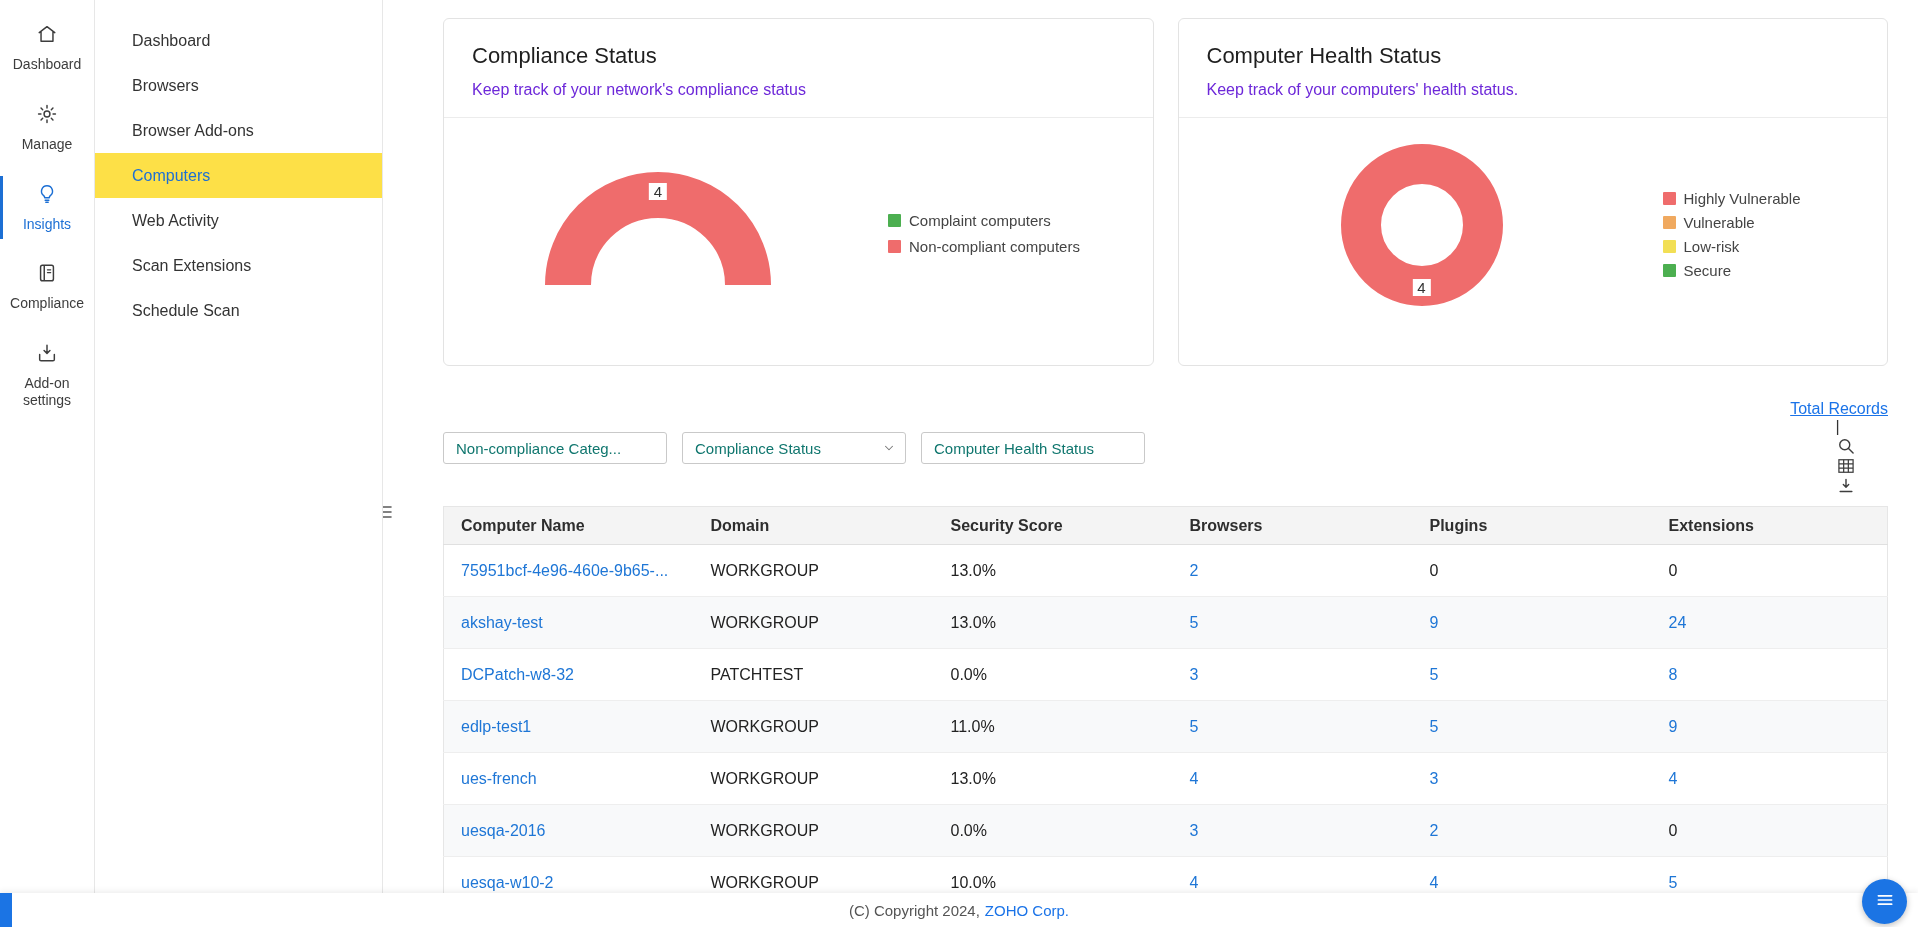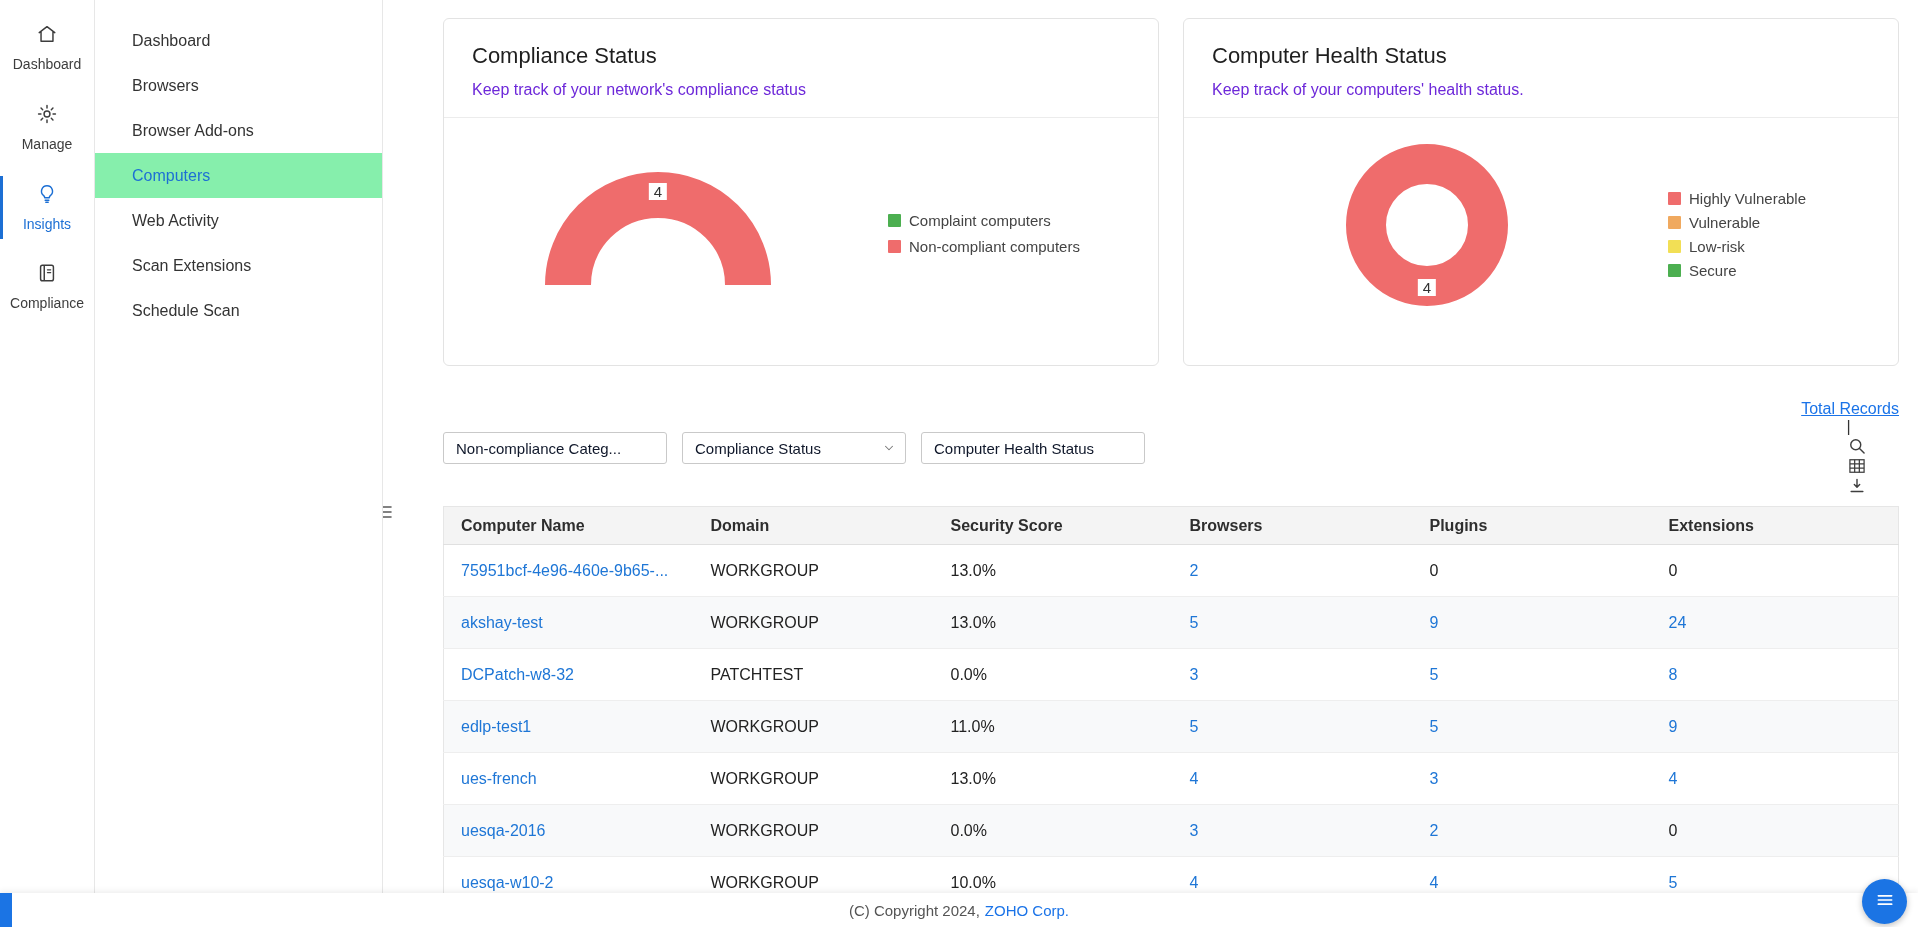--- a/index.html
+++ b/index.html
@@ -15,24 +15,24 @@
   .rail-label { font-size: 14px; text-align: center; line-height: 1.2; }
   .rail-item.active { color: #1c6fd4; }
   .rail-item.active::before { content: ""; position: absolute; left: 0; top: 8px; bottom: 8px;
     width: 3px; background: #1c6fd4; }
 
   
   .sidebar { width: 288px; background: #fff; border-right: 1px solid #e7e7e7;
     padding-top: 18px; flex-shrink: 0; }
   .side-item { height: 45px; line-height: 45px; padding-left: 37px; font-size: 16px;
     color: #333; cursor: pointer; white-space: nowrap; }
-  .side-item.active { background: #86efac; color: #1c6fd4; }
-
-  
-  .content { flex: 1; position: relative; padding: 18px 19px 0 60px; overflow: hidden; background: #fff; }
+  .side-item.active { background: #fde047; color: #1c6fd4; }
+
+  
+  .content { flex: 1; position: relative; padding: 18px 30px 0 60px; overflow: hidden; background: #fff; }
   .collapse-toggle { position: absolute; left: -13px; top: 500px; width: 26px; height: 26px;
     background: #fff; border: none; color: #5a5a5a; padding: 0; cursor: pointer; z-index: 3; }
 
   .cards { display: flex; gap: 24px; }
   .card { flex: 1; height: 348px; border: 1px solid #e3e3e3; border-radius: 6px; background: #fff; }
   .card-head { padding: 24px 28px 18px; border-bottom: 1px solid #ececec; }
   .card-title { font-size: 22px; font-weight: 500; color: #1f1f1f; margin: 0; }
   .card-sub { font-size: 16px; color: #6d28d9; margin: 12px 0 0; }
   .card-body { position: relative; height: 242px; }
 
@@ -53,21 +53,21 @@
   .legend.compliance { left: 444px; top: 94px; gap: 9px; }
   .legend.health { left: 484px; top: 72px; gap: 7px; }
   .legend-item { display: flex; align-items: center; }
   .legend-chip { width: 13px; height: 13px; margin-right: 8px; display: inline-block; border-radius: 1px; }
   .legend-label { font-size: 15px; color: #444; }
 
   
   .filter-row { display: flex; align-items: center; margin-top: 34px; }
   .dropdown { width: 224px; height: 32px; border: 1px solid #c9c9c9; border-radius: 3px;
     display: flex; align-items: center; justify-content: space-between; padding: 0 9px 0 12px;
-    font-size: 15px; color: #0f172a; margin-right: 15px; cursor: pointer; background: #fff; white-space: nowrap; overflow: hidden; gap: 48px; }
+    font-size: 15px; color: #0f766e; margin-right: 15px; cursor: pointer; background: #fff; white-space: nowrap; overflow: hidden; gap: 48px; }
   .chev { color: #777; display: flex; }
   .right-tools { margin-left: auto; display: flex; align-items: center; flex-direction: column; }
   .total-records { color: #1a73e8; text-decoration: underline; font-size: 16px; cursor: pointer; }
   .sep { margin: 0 8px 0 5px; color: #333; font-size: 16px; }
   .tool { color: #3e3e3e; margin-left: 14px; cursor: pointer; display: flex; }
 
   
   .data-table { width: 100%; border-collapse: collapse; table-layout: fixed; margin-top: 10px;
     border: 1px solid #e6e6e6; }
   .data-table th { background: #f4f4f4; text-align: left; font-size: 16px; font-weight: 700;
@@ -122,20 +122,29 @@
     </div>
     <div class="rail-item">
       <span>
         <svg width="22" height="22" viewBox="0 0 24 24">
             <rect x="5" y="3.5" width="14" height="17" rx="2" fill="none" stroke="currentColor" stroke-width="1.6"></rect>
             <path d="M9 3.5v17" stroke="currentColor" stroke-width="1.6"></path>
             <path d="M12.5 8.5h3.5M12.5 11.5h3.5" stroke="currentColor" stroke-width="1.4" stroke-linecap="round"></path>
           </svg>
       </span>
       <span class="rail-label">Compliance</span>
+    </div>
+    <div class="rail-item">
+      <span>
+        <svg width="22" height="22" viewBox="0 0 24 24">
+            <path d="M12 3.5v8.5M8.8 9.2 12 12.4l3.2-3.2" fill="none" stroke="currentColor" stroke-width="1.6" stroke-linecap="round" stroke-linejoin="round"></path>
+            <path d="M4 13.5V19a1.5 1.5 0 0 0 1.5 1.5h13A1.5 1.5 0 0 0 20 19v-5.5" fill="none" stroke="currentColor" stroke-width="1.6" stroke-linecap="round"></path>
+          </svg>
+      </span>
+      <span class="rail-label">Add-on settings</span>
     </div>
   </nav>
 
   <aside class="sidebar">
     <div class="side-item">Dashboard</div>
     <div class="side-item">Browsers</div>
     <div class="side-item">Browser Add-ons</div>
     <div class="side-item active">Computers</div>
     <div class="side-item">Web Activity</div>
     <div class="side-item">Scan Extensions</div>

